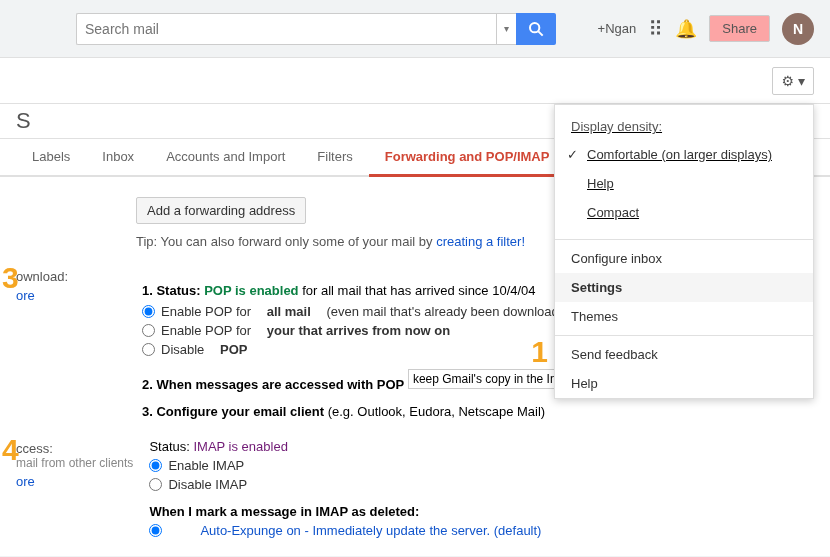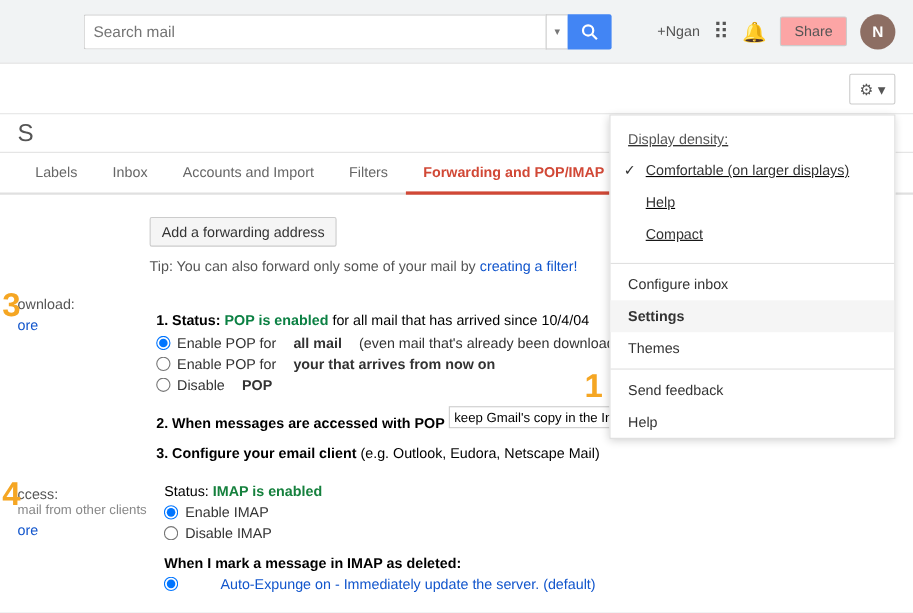--- a/index.html
+++ b/index.html
@@ -188,21 +188,21 @@
       font-size: 12px;
       max-width: 200px;
       overflow: hidden;
       text-overflow: ellipsis;
       white-space: nowrap;
       cursor: pointer;
     }
 
     
     .imap-section { margin-top: 20px; }
-    .imap-status { color: #15803d; font-weight: bold; }
+    .imap-status { color: #701a75; font-weight: normal; }
 
     
     .dropdown-menu {
       position: absolute;
       top: 104px;
       right: 16px;
       background: white;
       border: 1px solid #ddd;
       box-shadow: 0 2px 8px rgba(0,0,0,0.2);
       width: 260px;

